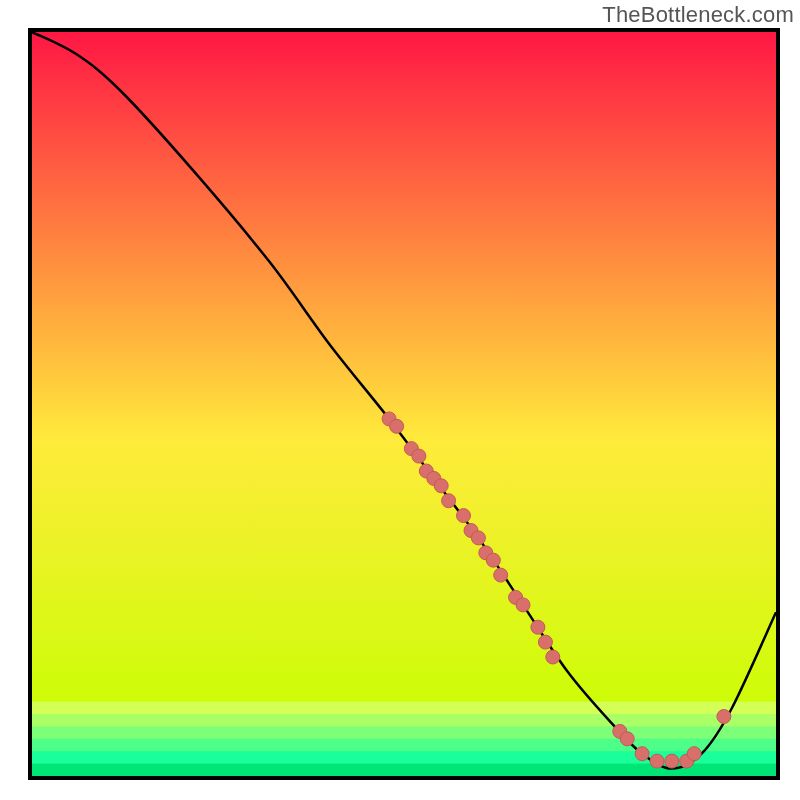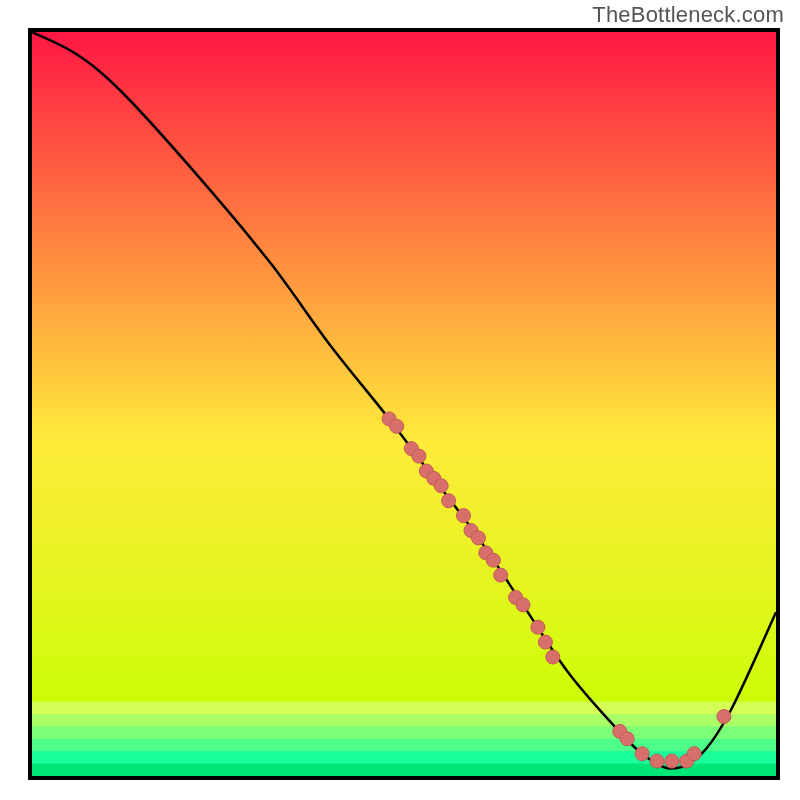--- a/index.html
+++ b/index.html
@@ -12,21 +12,21 @@
     font-family: Arial, Helvetica, sans-serif;
   }
   .outer {
     position: relative;
     width: 800px;
     height: 800px;
   }
   .watermark {
     position: absolute;
     top: 2px;
-    right: 16px;
+    right: 6px;
     font-size: 22px;
     color: #555;
     font-weight: 500;
     letter-spacing: 0.2px;
     z-index: 10;
   }
   .plot-frame {
     position: absolute;
     left: 28px;
     top: 28px;

